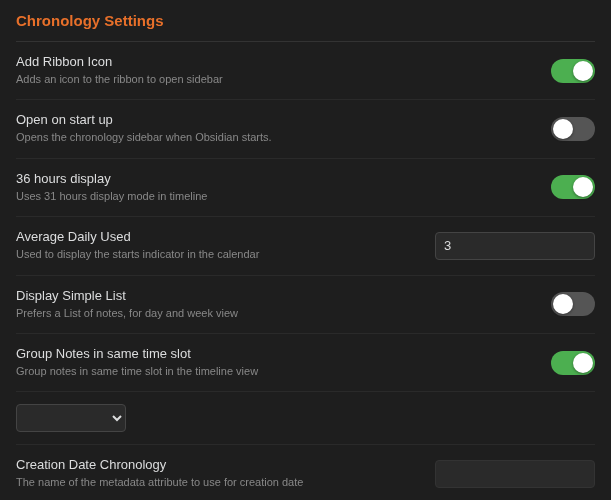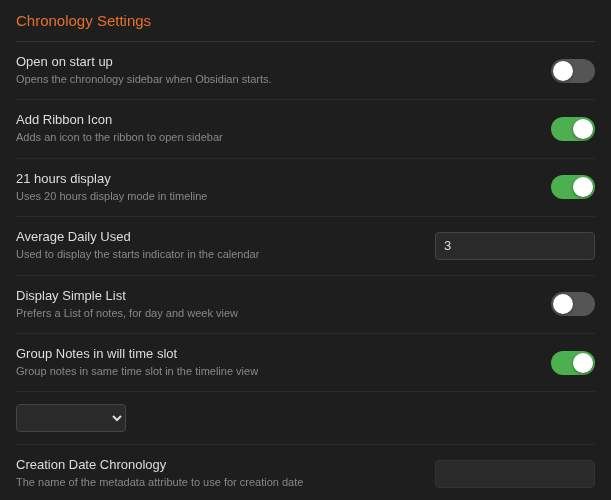--- a/index.html
+++ b/index.html
@@ -11,21 +11,21 @@
       width: 611px;
       min-height: 500px;
       overflow-y: auto;
     }
     .settings-container {
       padding: 12px 16px;
     }
     .page-title {
       color: #e8702a;
       font-size: 15px;
-      font-weight: 400;
+      font-weight: 700;
       margin-bottom: 12px;
     }
     .divider {
       border: none;
       border-top: 1px solid #333;
       margin: 0;
     }
     .setting-item {
       display: flex;
       align-items: center;
@@ -129,48 +129,48 @@
 </head>
 <body>
 
 <div class="settings-container">
   <div class="page-title">Chronology Settings</div>
   <hr class="divider">
 
   <div id="settings-list">
       <div class="setting-item">
         <div class="setting-info">
+          <div class="setting-name">Add Ribbon Icon</div>
+          <div class="setting-desc">Adds an icon to the ribbon to open sidebar</div>
+        </div>
+        <div class="setting-control">
+          <div class="toggle">
+            <div class="toggle-track on">
+              <div class="toggle-thumb"></div>
+            </div>
+          </div>
+        </div>
+      </div>
+      <div class="setting-item">
+        <div class="setting-info">
           <div class="setting-name">Open on start up</div>
           <div class="setting-desc">Opens the chronology sidebar when Obsidian starts.</div>
         </div>
         <div class="setting-control">
           <div class="toggle">
             <div class="toggle-track off">
               <div class="toggle-thumb"></div>
             </div>
           </div>
         </div>
       </div>
       <div class="setting-item">
         <div class="setting-info">
-          <div class="setting-name">Add Ribbon Icon</div>
-          <div class="setting-desc">Adds an icon to the ribbon to open sidebar</div>
-        </div>
-        <div class="setting-control">
-          <div class="toggle">
-            <div class="toggle-track on">
-              <div class="toggle-thumb"></div>
-            </div>
-          </div>
-        </div>
-      </div>
-      <div class="setting-item">
-        <div class="setting-info">
-          <div class="setting-name">21 hours display</div>
-          <div class="setting-desc">Uses 20 hours display mode in timeline</div>
+          <div class="setting-name">36 hours display</div>
+          <div class="setting-desc">Uses 31 hours display mode in timeline</div>
         </div>
         <div class="setting-control">
           <div class="toggle">
             <div class="toggle-track on">
               <div class="toggle-thumb"></div>
             </div>
           </div>
         </div>
       </div>
       <div class="setting-item">
@@ -190,21 +190,21 @@
         <div class="setting-control">
           <div class="toggle">
             <div class="toggle-track off">
               <div class="toggle-thumb"></div>
             </div>
           </div>
         </div>
       </div>
       <div class="setting-item">
         <div class="setting-info">
-          <div class="setting-name">Group Notes in will time slot</div>
+          <div class="setting-name">Group Notes in same time slot</div>
           <div class="setting-desc">Group notes in same time slot in the timeline view</div>
         </div>
         <div class="setting-control">
           <div class="toggle">
             <div class="toggle-track on">
               <div class="toggle-thumb"></div>
             </div>
           </div>
         </div>
       </div>

